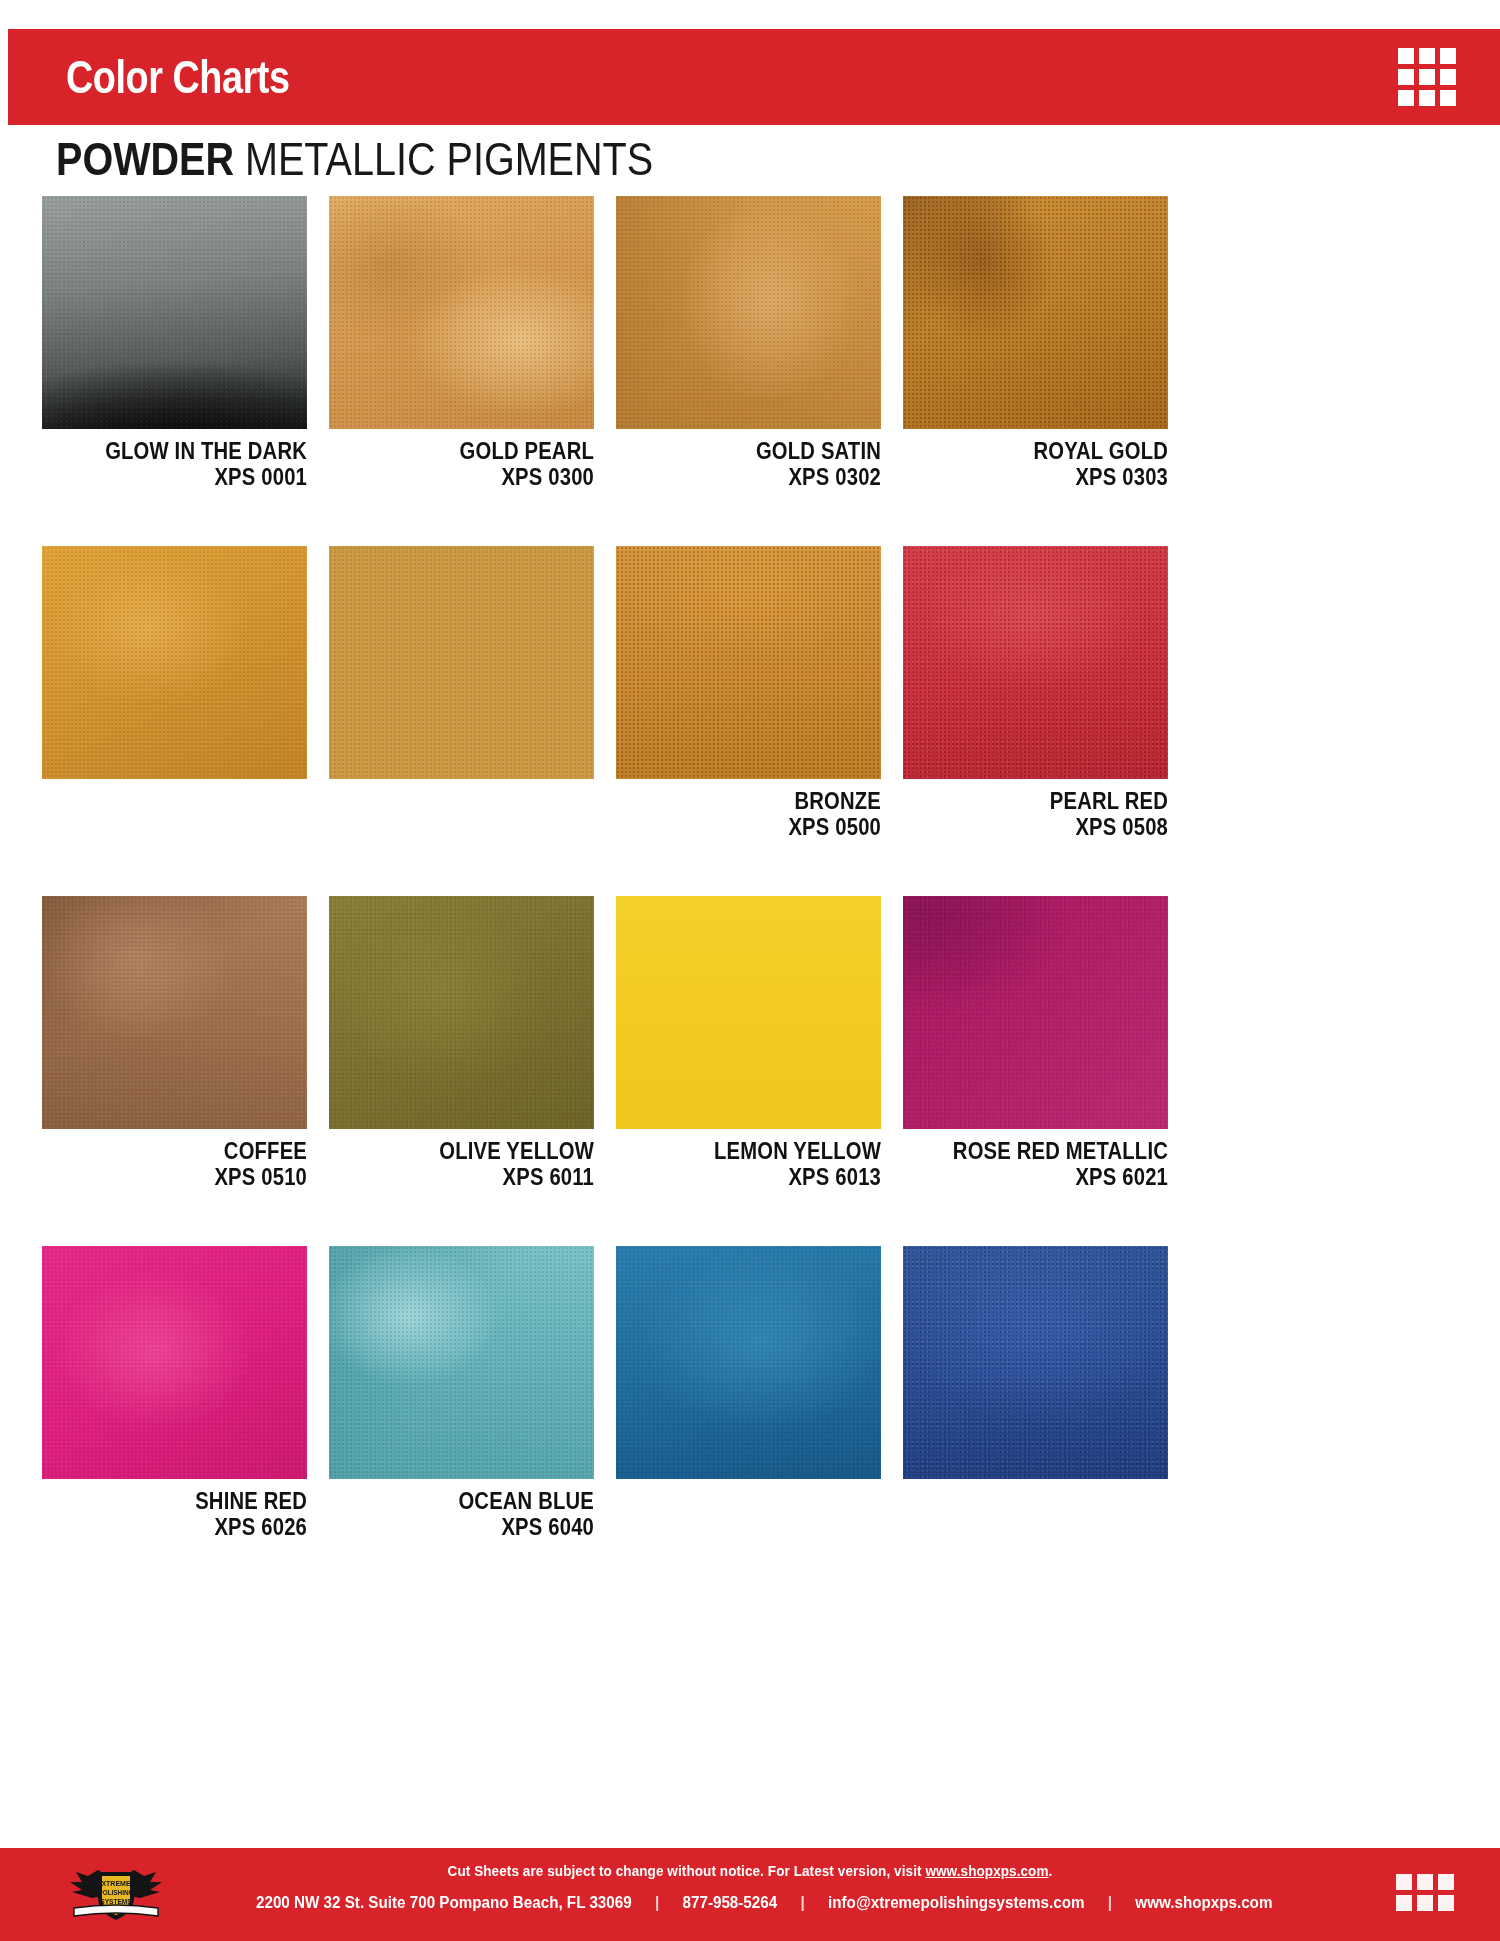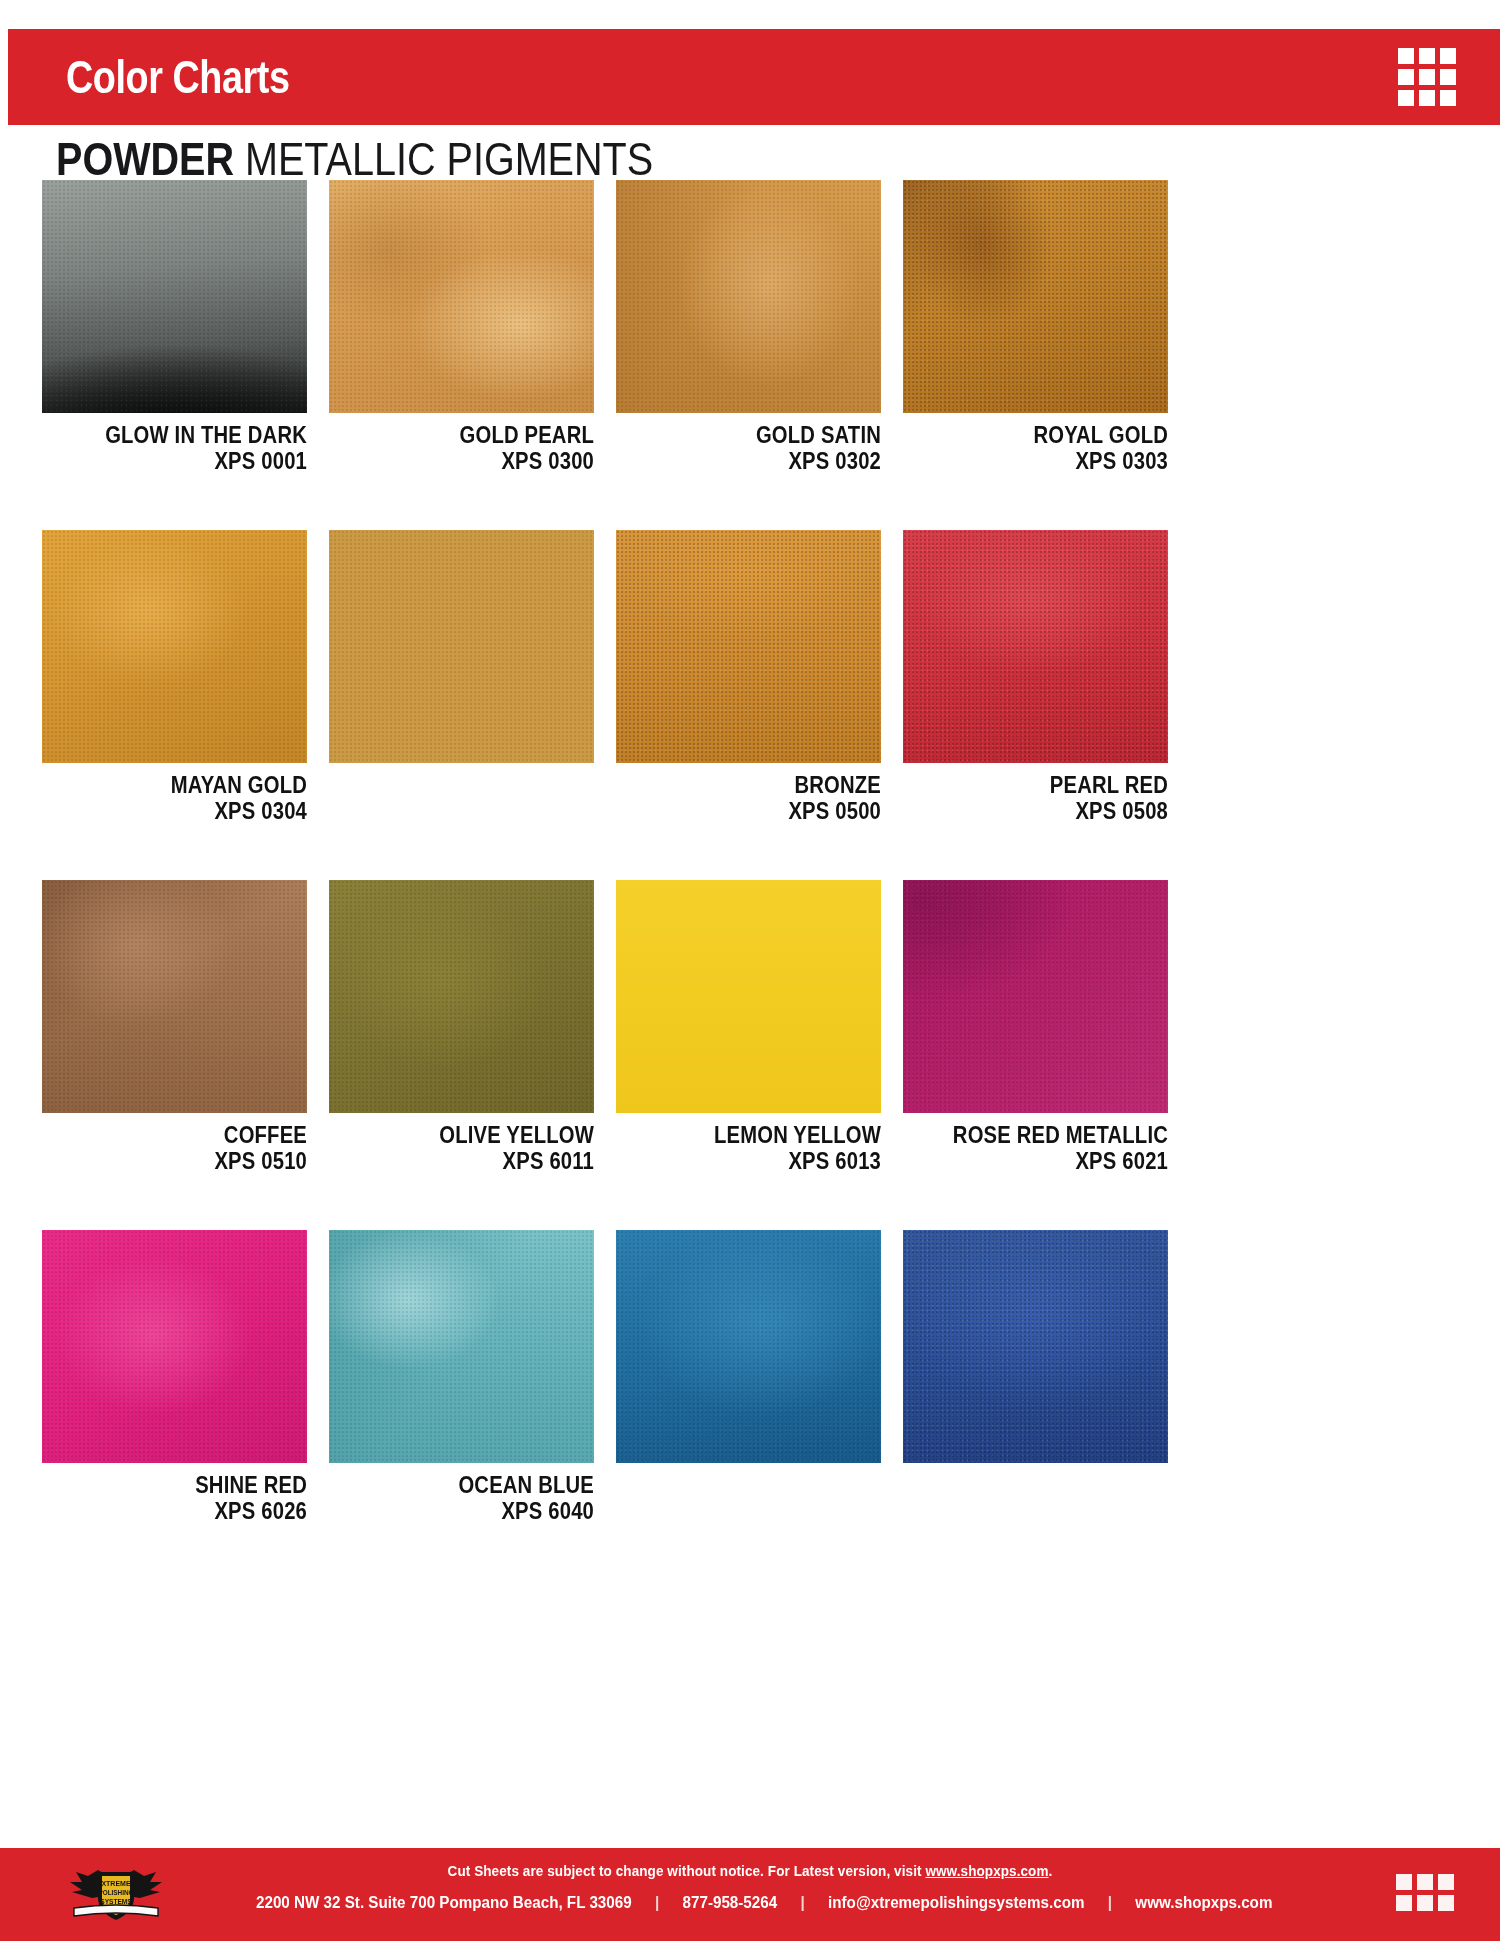--- a/index.html
+++ b/index.html
@@ -43,21 +43,21 @@
     white-space:nowrap;
     color:#18181a;
     transform:scaleX(0.86);
     transform-origin:left center;
   }
   .section-title .strong{font-weight:bold;}
   .section-title .light{font-weight:300;}
 
   
   .grid{
-    position:absolute;left:42px;top:180px;
+    position:absolute;left:42px;top:196px;
     width:1132px;
     display:grid;
     grid-template-columns:repeat(4,265px);
     column-gap:22px;
     row-gap:0;
   }
   .cell{width:265px;}
   .swatch{
     width:265px;height:233px;
     position:relative;overflow:hidden;
@@ -181,24 +181,20 @@
       <div class="labels">
         <span class="nm">ROYAL GOLD</span>
         <span class="code">XPS 0303</span>
       </div>
     </div>
     <div class="rowgap"></div>
     <div class="cell">
       <div class="swatch" style="background-color: rgb(217, 154, 52);">
         <div class="tex" style="background: radial-gradient(60% 52% at 40% 35%, rgba(245, 190, 95, 0.5), rgba(245, 190, 95, 0) 62%), linear-gradient(155deg, rgb(226, 164, 58) 0%, rgb(212, 148, 47) 50%, rgb(196, 134, 38) 100%);"></div>
         <div class="tex" style="background-image: radial-gradient(rgba(0, 0, 0, 0.1) 0.8px, transparent 1.1px), radial-gradient(rgba(255, 255, 255, 0.07) 0.8px, transparent 1.1px); background-size: 4px 4px, 5px 5px; background-position: 0px 0px, 2px 3px;"></div>
-      </div>
-      <div class="labels">
-        <span class="nm">MAYAN GOLD</span>
-        <span class="code">XPS 0304</span>
       </div>
     </div>
     <div class="cell">
       <div class="swatch" style="background-color: rgb(205, 154, 68);">
         <div class="tex"></div>
         <div class="tex" style="background-image: radial-gradient(rgba(0, 0, 0, 0.1) 0.8px, transparent 1.1px), radial-gradient(rgba(255, 255, 255, 0.07) 0.8px, transparent 1.1px); background-size: 4px 4px, 5px 5px; background-position: 0px 0px, 2px 3px;"></div>
       </div>
     </div>
     <div class="cell">
       <div class="swatch" style="background-color: rgb(208, 139, 48);">

